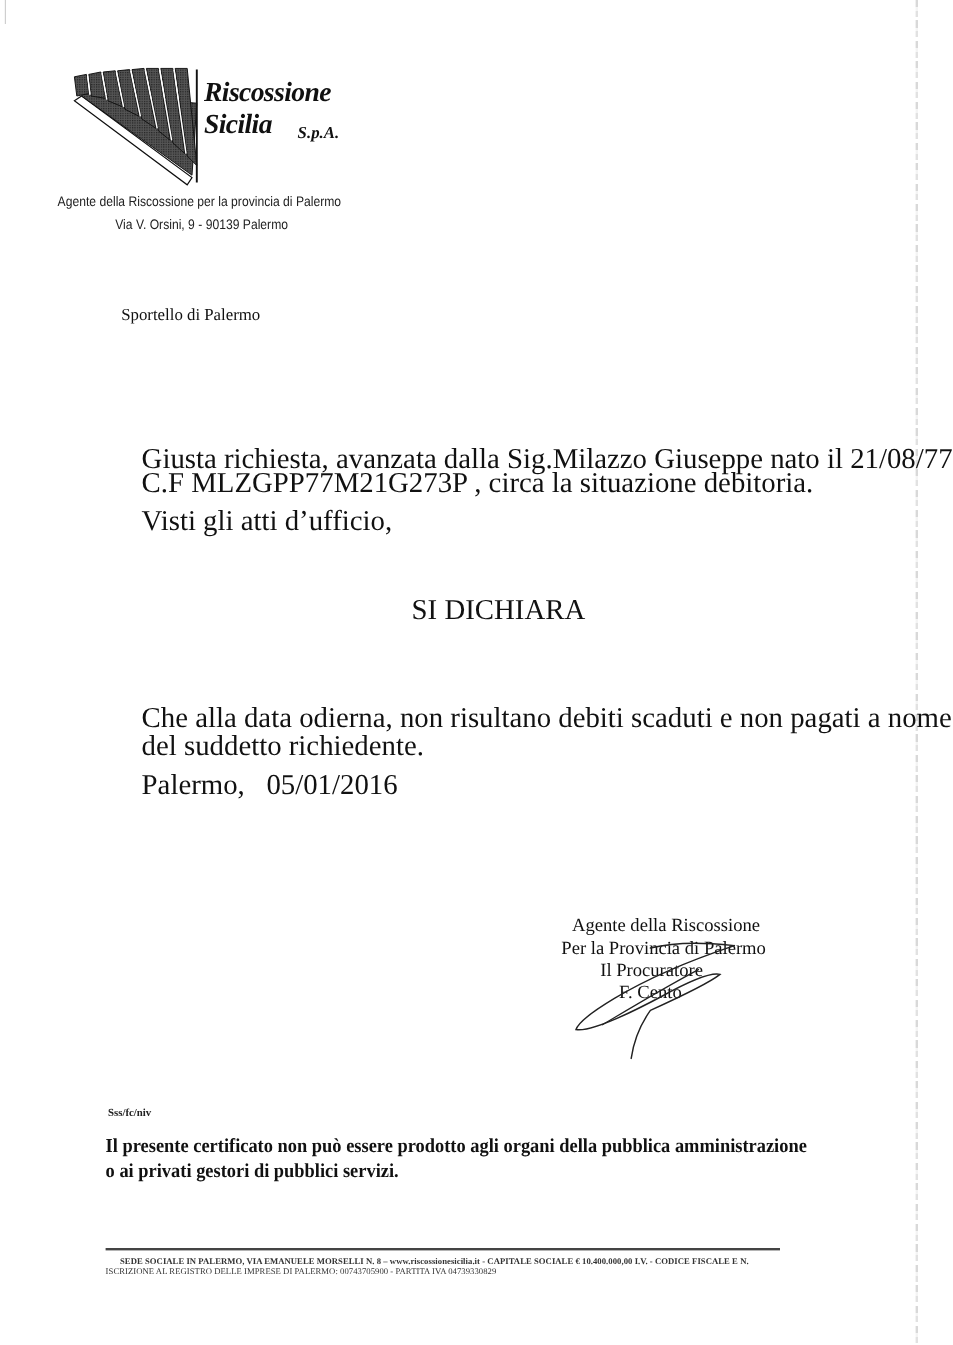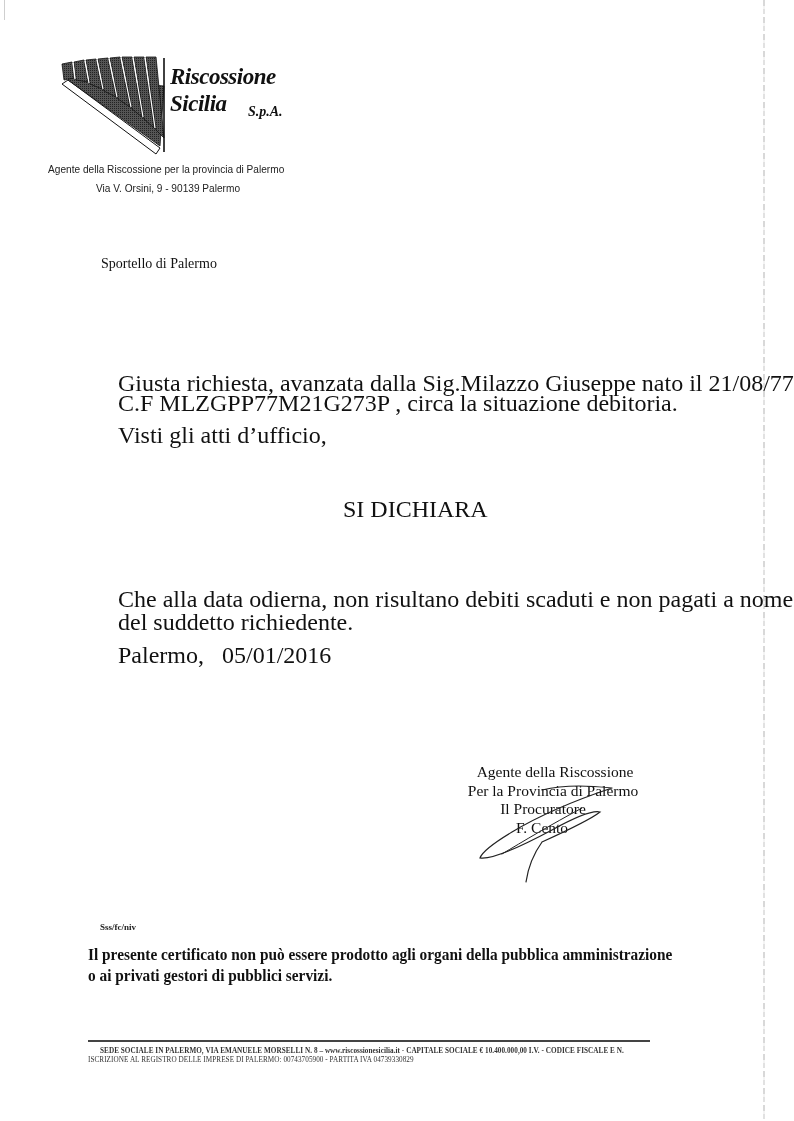--- a/index.html
+++ b/index.html
@@ -119,19 +119,19 @@
   <div>Agente della Riscossione</div>
   <div class="l3">Per la Provincia di Palermo</div>
   <div class="l4">Il Procuratore</div>
   <div class="l5">F. Cento</div>
 </div>
 <svg class="abs signature" viewBox="0 0 180 100">
   <path d="M70,6 C95,0 120,2 140,4 M140,4 C110,14 70,30 40,48 C20,60 10,68 8,74 C20,76 50,62 80,46 C100,35 120,26 128,28 C118,36 92,48 70,58 M70,58 C60,72 56,84 54,98" fill="none" stroke="#222" stroke-width="1.2" stroke-linecap="round"></path>
   <path d="M30,70 C50,58 80,40 110,24" fill="none" stroke="#222" stroke-width="1" stroke-linecap="round"></path>
 </svg>
 
-<div class="abs ref" style="left:100px; top:922px;">Sss/fc/niv</div>
+<div class="abs ref" style="left:90px; top:922px;">Sss/fc/niv</div>
 <div class="abs notice" style="left:88px; top:944px;">Il presente certificato non può essere prodotto agli organi della pubblica amministrazione</div>
 <div class="abs notice" style="left:88px; top:965px;">o ai privati gestori di pubblici servizi.</div>
 
 <div class="abs footer-rule"></div>
 <div class="abs footer-text" style="left:100px; top:1047px;font-weight:bold;">SEDE SOCIALE  IN PALERMO, VIA EMANUELE MORSELLI N. 8 – www.riscossionesicilia.it - CAPITALE   SOCIALE € 10.400.000,00  I.V. - CODICE FISCALE E N.</div>
 <div class="abs footer-text" style="left:88px; top:1056px;">ISCRIZIONE AL  REGISTRO  DELLE  IMPRESE  DI  PALERMO:  00743705900   -   PARTITA  IVA  04739330829</div>
 
 </body></html>

